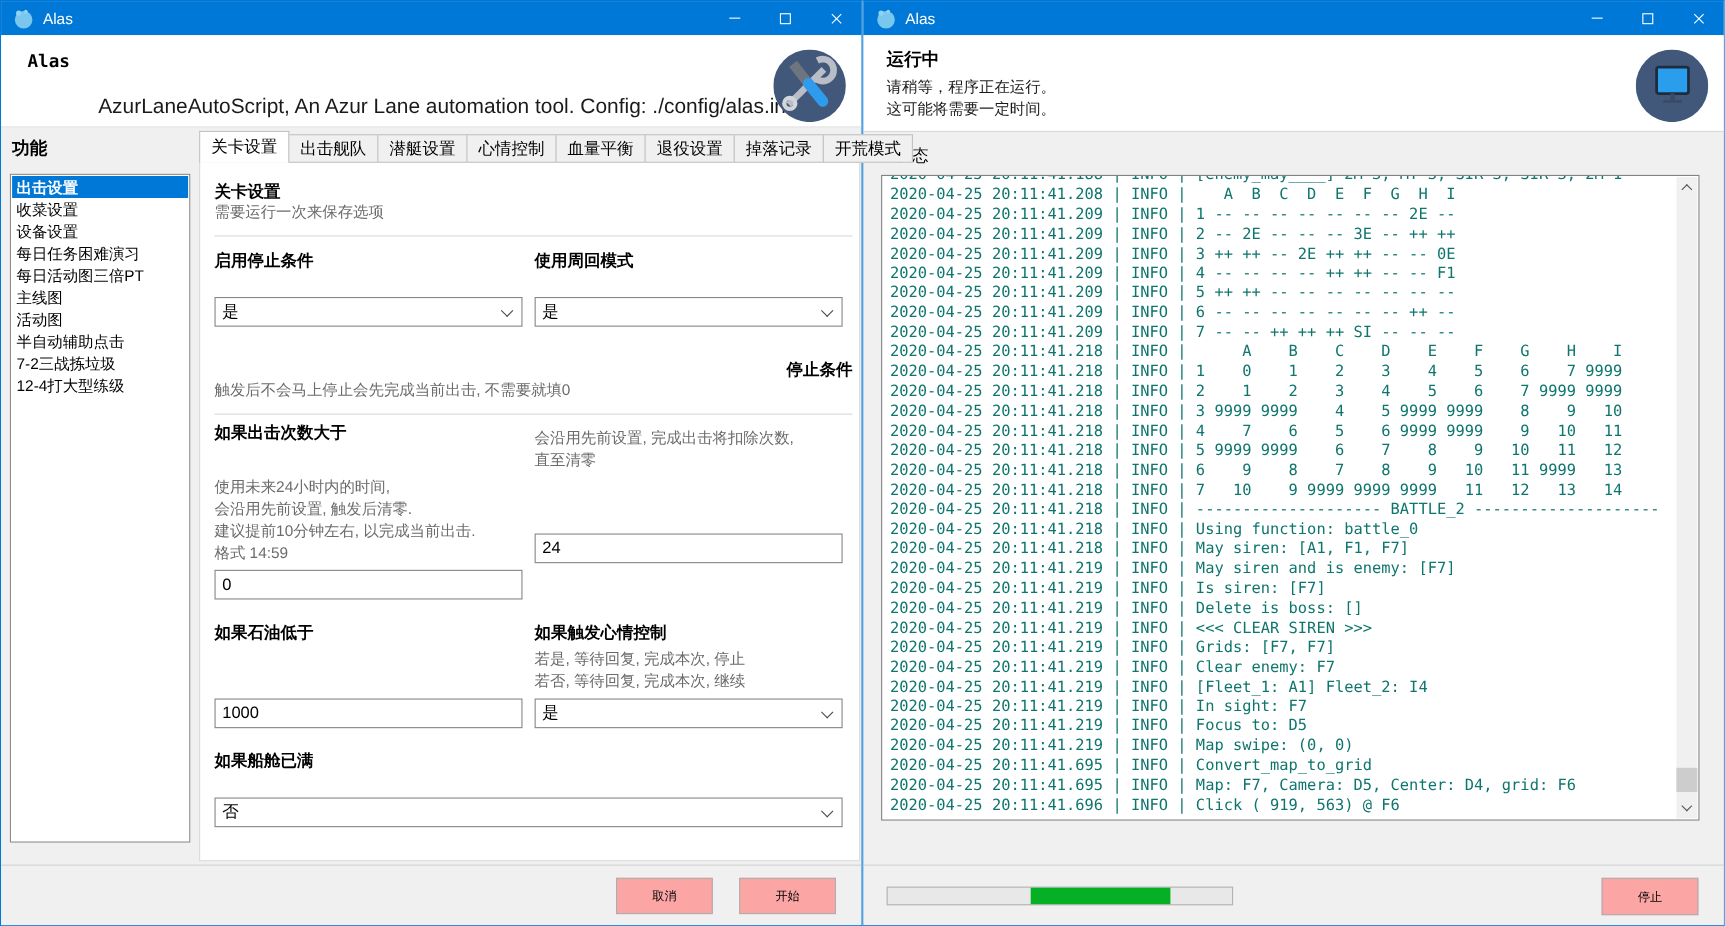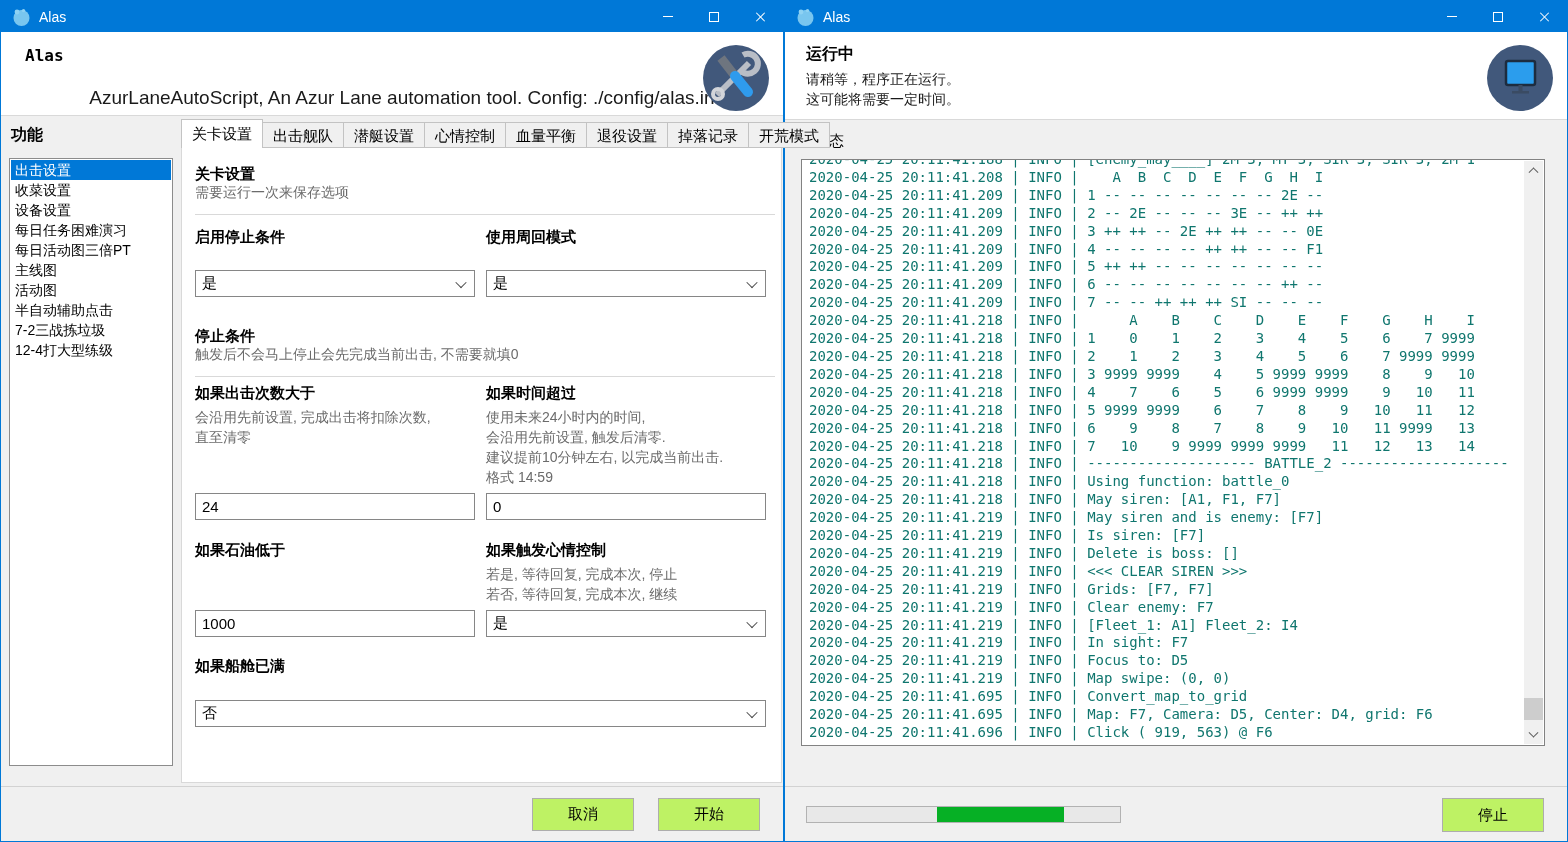--- a/index.html
+++ b/index.html
@@ -33,21 +33,21 @@
   .hdr-sub2 { font-size:14px; margin-top:4px; color:#1a1a1a; white-space:pre-line; line-height:20px; }
   .hdr-circle { position:absolute; right:14px; top:13px; width:66px; height:66px; }
 
   
   .body { position:relative; flex:1; background:#f0f0f0; }
   .func-heading { position:absolute; left:10px; top:9px; font-size:16px; font-weight:700;text-align:right; }
   .listbox { position:absolute; left:8px; top:42px; width:164px; bottom:20px;
     background:#fff; border:1px solid #8c8c8c; padding:1px; overflow:hidden; }
   .list-item { height:20px; line-height:20px; font-size:14px; padding:0 4px;
     white-space:nowrap; cursor:default; }
-  .list-item.selected { background:#0078d7; color:#fff; }
+  .list-item.selected { background:#0078d7; color:#fff;font-weight:bold; }
 
   .tabbar { position:absolute; left:180px; top:3px; height:29px; display:flex; align-items:flex-end; z-index:2; }
   .tab { height:26px; line-height:25px; padding:0 10px; font-size:15px; background:#f0f0f0;
     border:1px solid #c3c3c3; margin-right:-1px; cursor:default; white-space:nowrap; }
   .tab.active { height:29px; line-height:28px; background:#fff; border-bottom:none; position:relative; z-index:3; }
 
   .tab-panel { position:absolute; left:180px; top:31px; right:1px; bottom:3px;
     background:#fff; border:1px solid #d9d9d9; padding:0 6px 0 13px; overflow:hidden; }
   .panel-title { font-size:15px; font-weight:700; margin-top:17px; }
   .panel-sub { font-size:14px; color:#6b6b6b; }
@@ -58,29 +58,29 @@
   .f-label { font-size:15px; font-weight:700; }
   .f-desc { font-size:14px; color:#6b6b6b; line-height:20px; white-space:pre-line; margin-top:4px; }
   .sel-cell { margin-top:23px; }
   .in-cell { margin-top:6px; align-self:end; }
   .select { height:27px; background:#fff; border:1px solid #868686; display:flex;
     align-items:center; padding:0 9px 0 6px; font-size:15px; cursor:default; }
   .select .chev { width:8px; height:8px; border-right:1.5px solid #4a4a4a; border-bottom:1.5px solid #4a4a4a;
     transform:rotate(45deg) translate(-1px,-1px); margin-left:auto; flex:none; }
   input.text { width:100%; height:27px; border:1px solid #868686; font-size:15px;
     padding:0 6px; font-family:inherit; background:#fff; }
-  .section-title { font-size:15px; font-weight:700; margin-top:30px; }
+  .section-title { font-size:15px; font-weight:700; margin-top:30px;text-align:right; }
   .dock-label { margin-top:20px; }
   .dock-select { width:571px; margin-top:24px; }
 
   
   .footer { height:55px; flex:none; background:#f0f0f0; border-top:1px solid #d2d2d2; position:relative; }
   .window.left .footer { display:flex; align-items:center; justify-content:flex-end; gap:24px; padding-right:23px; }
-  .btn { width:102px; height:33px; background:#bef264; border:1px solid #adadad;
-    font-size:15px; font-family:inherit; cursor:default; display:flex; align-items:center; justify-content:center; }
+  .btn { width:88px; height:33px; background:#fca5a5; border:1px solid #adadad;
+    font-size:11px; font-family:inherit; cursor:default; display:flex; align-items:center; justify-content:center; }
 
   
   .status-heading { position:absolute; left:29px; top:12px; font-size:15px; }
   .logbox { position:absolute; left:16px; top:39px; right:22px; bottom:40px;
     background:#fff; border:1px solid #828282; overflow:hidden; }
   .logpre { position:absolute; top:-9px; left:7px; right:36px;
     font-family:"DejaVu Sans Mono","Liberation Mono",monospace; font-size:14px;
     line-height:17.9px; white-space:pre; color:#0f766e; }
   .vscroll { position:absolute; top:1px; right:1px; bottom:1px; width:19px; background:#f0f0f0; }
   .sb-btn { position:absolute; left:0; width:19px; height:17px; display:flex; align-items:center; justify-content:center; }
@@ -185,21 +185,20 @@
             </div>
           </div>
         </div>
 
         <div class="section-title">停止条件</div>
         <div class="panel-sub">触发后不会马上停止会先完成当前出击, 不需要就填0</div>
         <hr class="hr">
 
         <div class="grid2 fields">
           <div class="f-label">如果出击次数大于</div>
-          <div class="f-label">如果时间超过</div>
           <div class="f-desc">会沿用先前设置, 完成出击将扣除次数,
 直至清零</div>
           <div class="f-desc">使用未来24小时内的时间,
 会沿用先前设置, 触发后清零.
 建议提前10分钟左右, 以完成当前出击.
 格式 14:59</div>
           <div class="in-cell"><input class="text" type="text" value="24" style=""></div>
           <div class="in-cell"><input class="text" type="text" value="0" style=""></div>
         </div>
 

